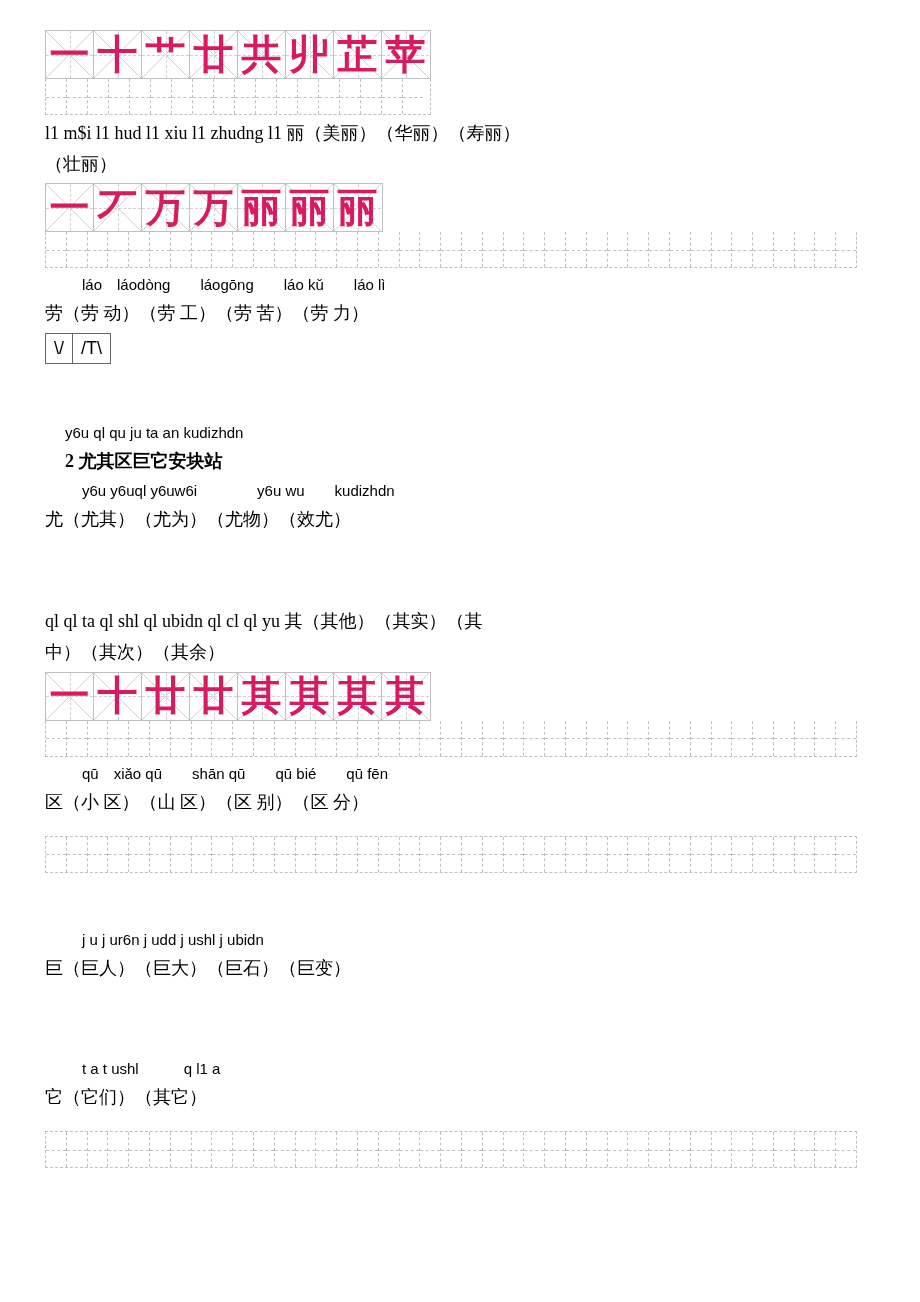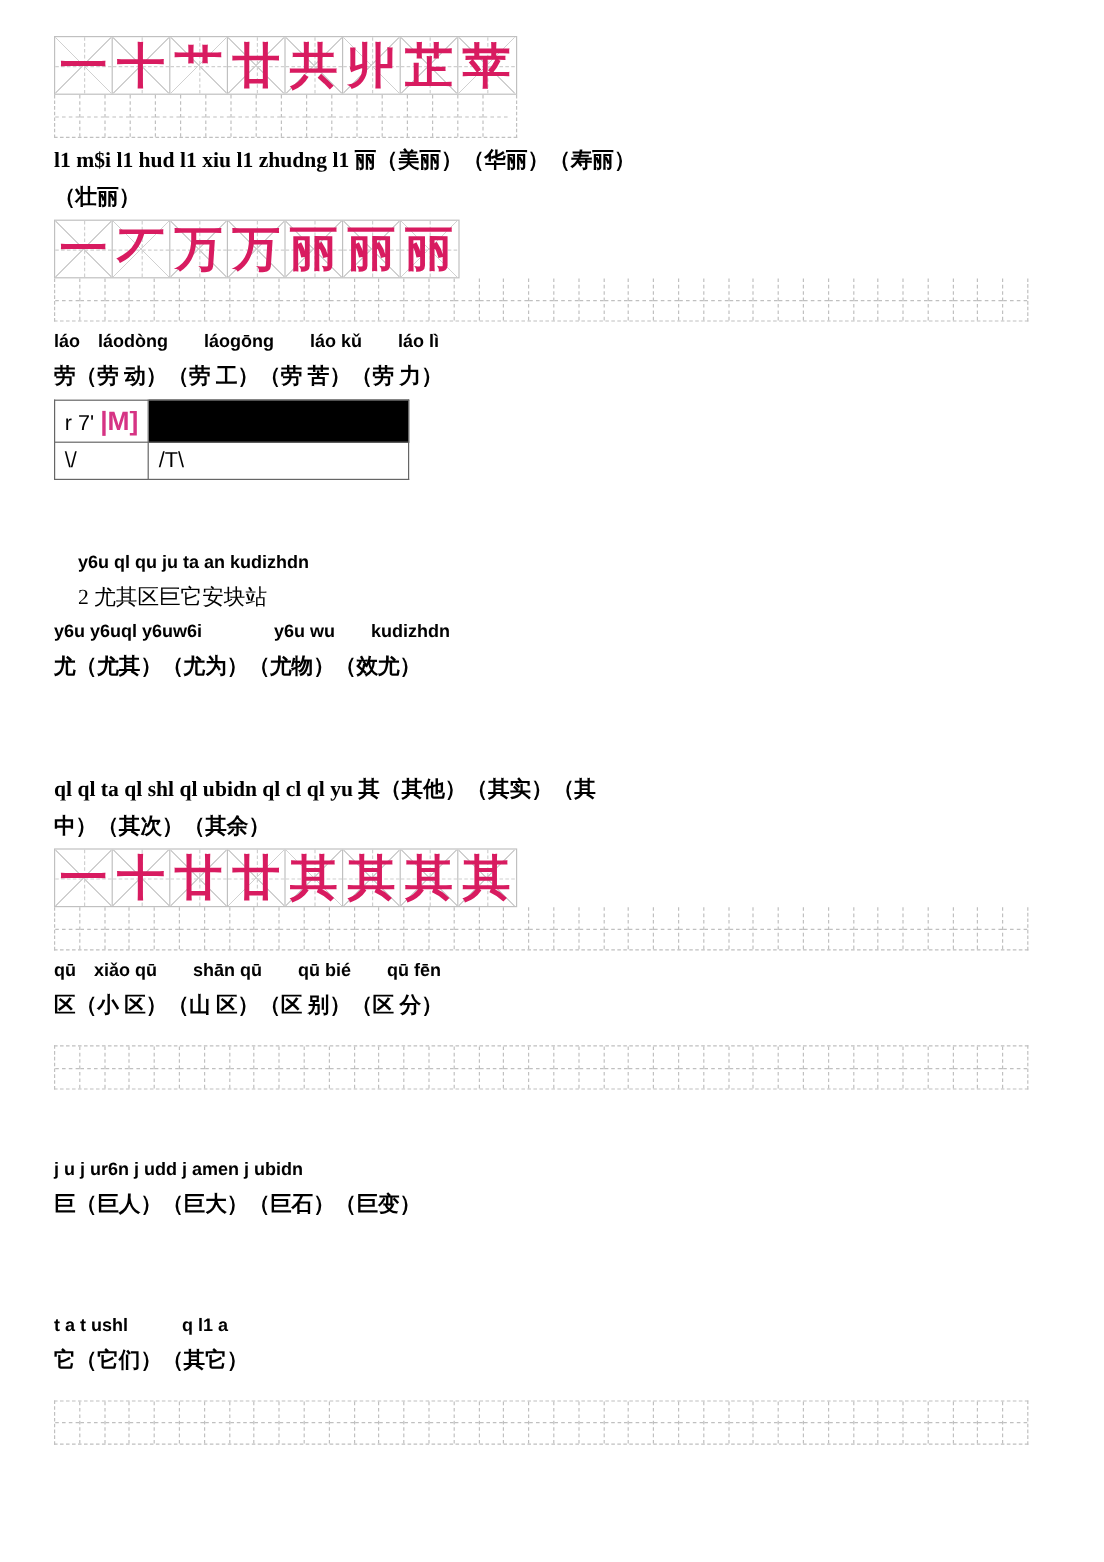--- a/index.html
+++ b/index.html
@@ -84,28 +84,28 @@
   .practice-cell::after {
     content: "";
     position: absolute;
     top: 50%;
     left: 0;
     width: 100%;
     border-top: 1px dashed #c0c0c0;
   }
   .text-line {
     margin: 6px 0;
-    font-weight: bold;
   }
   .pinyin {
     font-size: 15px;
     font-family: Arial, sans-serif;
+    margin-left: 37px;
   }
   .section-title {
-    font-weight: normal;
+    font-weight: bold;
   }
   .odd-table {
     border-collapse: collapse;
     margin: 2px 0;
   }
   .odd-table td {
     border: 1px solid #666;
     padding: 2px 8px;
     font-family: Arial, sans-serif;
     font-size: 18px;
@@ -297,24 +297,20 @@
       <div class="practice-cell"></div>
       <div class="practice-cell"></div>
     </div>
 </div>
 
 <div class="text-line pinyin">láo láodòng  láogōng  láo kǔ  láo lì</div>
 <div class="text-line">劳（劳 动）（劳 工）（劳 苦）（劳 力）</div>
 
 <table class="odd-table">
   <tbody>
-      <tr>
-    <td><span>r 7'</span> <span style="color:#d63384;font-size:22px;font-weight:bold">|M]</span></td>
-    <td class="odd-black"></td>
-  </tr>
   <tr>
     <td>\/</td>
     <td>/T\</td>
   </tr>
 </tbody>
   </table>
 
 <div class="spacer-md"></div>
 
 <div class="text-line pinyin" style="margin-left:20px">y6u ql qu ju ta an kudizhdn</div>
@@ -471,21 +467,21 @@
     <div class="practice-cell"></div>
     <div class="practice-cell"></div>
     <div class="practice-cell"></div>
     <div class="practice-cell"></div>
     <div class="practice-cell"></div>
     <div class="practice-cell"></div>
   </div>
 
 <div class="spacer-md"></div>
 
-<div class="text-line pinyin">j u j ur6n j udd j amen j ubidn</div>
+<div class="text-line pinyin">j u j ur6n j udd j ushl j ubidn</div>
 <div class="text-line">巨（巨人）（巨大）（巨石）（巨变）</div>
 
 <div class="spacer-md"></div>
 <div class="spacer-sm"></div>
 
 <div class="text-line pinyin">t a t ushl   q l1 a</div>
 <div class="text-line">它（它们）（其它）</div>
 
 <div class="spacer-sm"></div>
 <div class="practice-grid standalone" id="pg5" style="width:810px">

